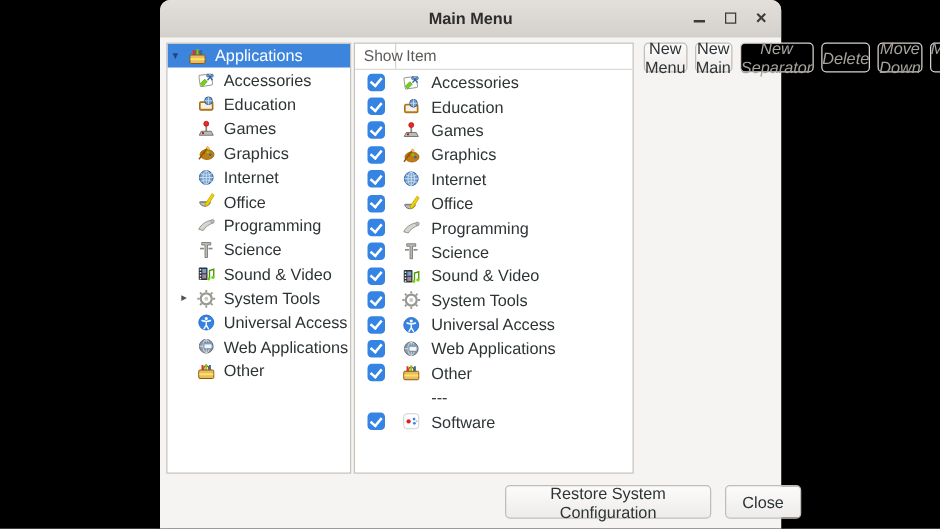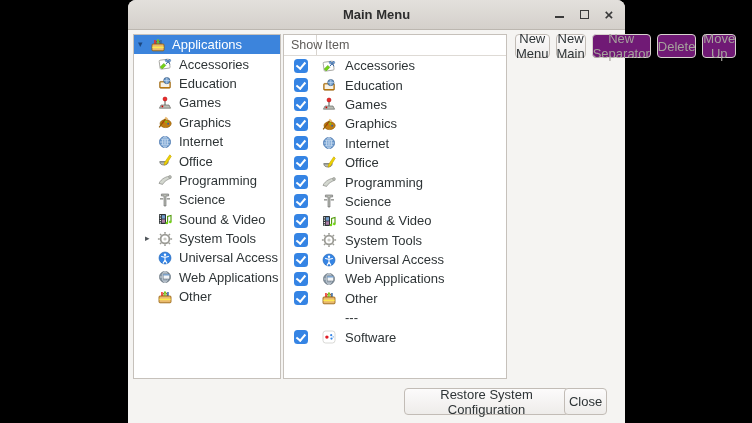--- a/index.html
+++ b/index.html
@@ -55,24 +55,24 @@
     border:solid #fff;border-width:0 2px 2px 0;transform:rotate(40deg);
   }
   
   .action-buttons{position:absolute;left:387px;top:34px;width:104px;display:flex;flex-direction:row;gap:6px;}
   .btn{
     height:24px;border-radius:4px;border:1px solid #c2bcb6;
     background:linear-gradient(#fcfbfb,#eeecea);
     font-family:"Liberation Sans",sans-serif;font-size:13px;color:#2e3436;
     display:flex;align-items:center;justify-content:center;padding:0;cursor:default;
   }
-  .btn.disabled{background:#701a75;border-color:#d7d2cd;color:#a6a29d;}
+  .btn.disabled{background:#000000;border-color:#d7d2cd;color:#a6a29d;font-style:italic;}
   .footer-btn{position:absolute;height:27px;}
   .restore-button{left:276px;top:388px;width:165px;}
-  .close-button{left:436px;top:388px;width:43px;}
+  .close-button{left:452px;top:388px;width:61px;}
 </style>
 </head>
 <body>
 
 <div class="window">
 
   <div class="titlebar">
     <span class="window-title">Main Menu</span>
     <div class="controls">
       <span class="ctl">
@@ -499,18 +499,19 @@
           <span class="row-label">Software</span>
         </div>
       </div>
   </div>
 
   <div class="action-buttons" id="action-buttons">
       <button class="btn">New Menu</button>
       <button class="btn">New Main</button>
       <button class="btn disabled">New Separator</button>
       <button class="btn disabled">Delete</button>
+      <button class="btn disabled">Move Down</button>
       <button class="btn disabled">Move Up</button>
     </div>
 
   <button class="btn footer-btn restore-button">Restore System Configuration</button>
   <button class="btn footer-btn close-button">Close</button>
 </div>
 
 </body></html>

